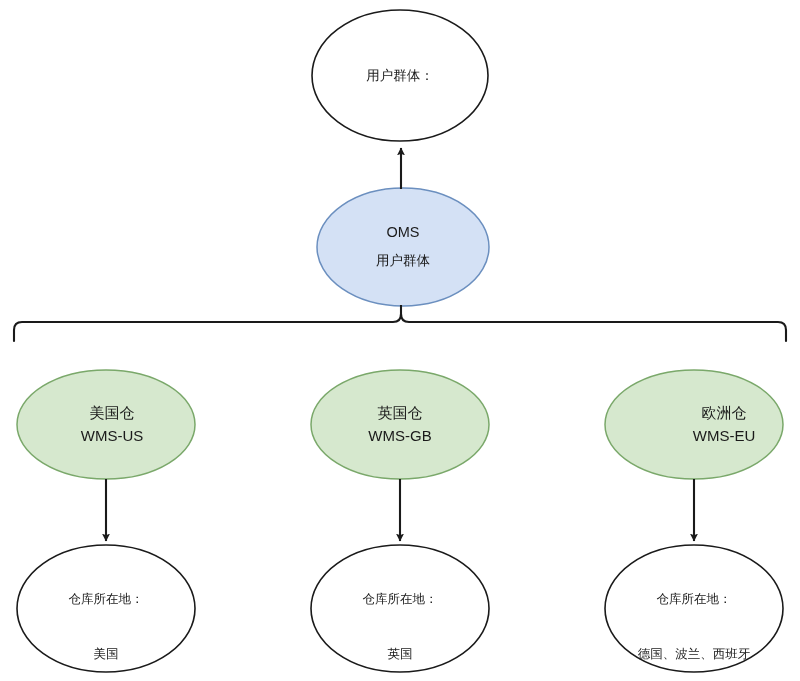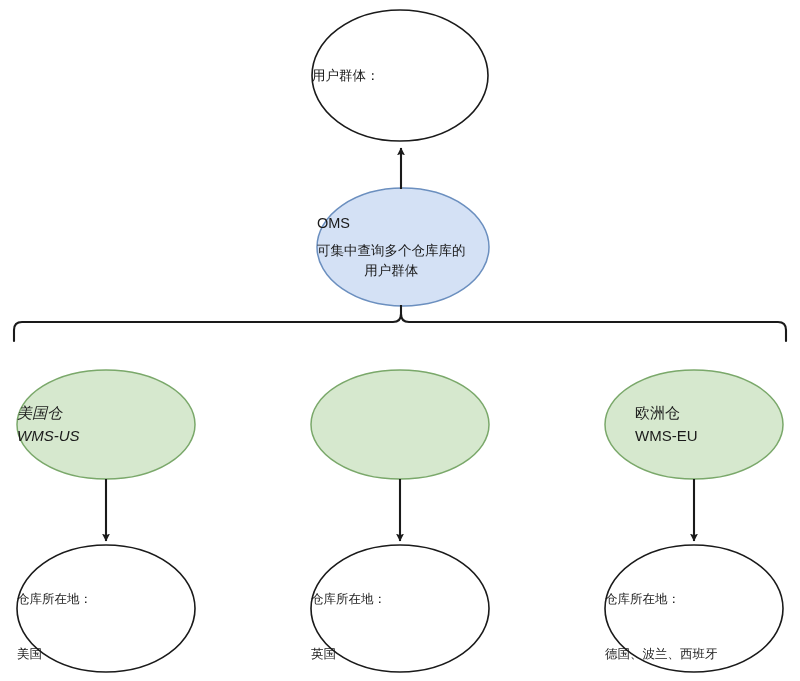--- a/index.html
+++ b/index.html
@@ -22,21 +22,21 @@
     position: absolute;
     left: 0;
     top: 0;
     width: 800px;
     height: 681px;
   }
   .node {
     position: absolute;
     display: flex;
     flex-direction: column;
-    align-items: flex-start;
+    align-items: center;
     justify-content: center;
     text-align: center;
     color: #1a1a1a;
     box-sizing: border-box;
   }
   .node .line {
     display: block;
     white-space: nowrap;
     line-height: 1.42;
   }
@@ -65,21 +65,21 @@
     line-height: 1.45;
   }
   
   .node-wms {
     top: 370px;
     width: 178px;
     height: 109px;
     font-size: 15px;
   }
   .node-wms .line { line-height: 1.5; }
-  #node-wms-us { left: 17px; font-style: italic; }
+  #node-wms-us { left: 23px; }
   #node-wms-gb { left: 311px; }
   #node-wms-eu { left: 635px; }
   
   .node-loc {
     top: 545px;
     width: 178px;
     height: 127px;
     font-size: 12.5px;
   }
   .node-loc .line { line-height: 1.5; margin-top: 36px; }
@@ -121,30 +121,33 @@
     <line x1="694" y1="479" x2="694" y2="541" stroke="#1a1a1a" stroke-width="2.1" marker-end="url(#arrowhead)"></line>
   </svg>
 
   <div class="node" id="node-users">
     <span class="line">用户群体：</span>
   </div>
 
   <div class="node" id="node-oms">
     <span class="title">OMS</span>
     <span class="desc">
-      <span class="line">可集中查询多个仓库库的</span>
       <span class="line">用户群体</span>
     </span>
   </div>
 
   <div class="node node-wms" id="node-wms-us">
     <span class="line">美国仓</span>
     <span class="line">WMS-US</span>
   </div>
 
+  <div class="node node-wms" id="node-wms-gb">
+    <span class="line">英国仓</span>
+    <span class="line">WMS-GB</span>
+  </div>
 
   <div class="node node-wms" id="node-wms-eu">
     <span class="line">欧洲仓</span>
     <span class="line">WMS-EU</span>
   </div>
 
   <div class="node node-loc" id="node-loc-us">
     <span class="line">仓库所在地：</span>
     <span class="line">美国</span>
   </div>

